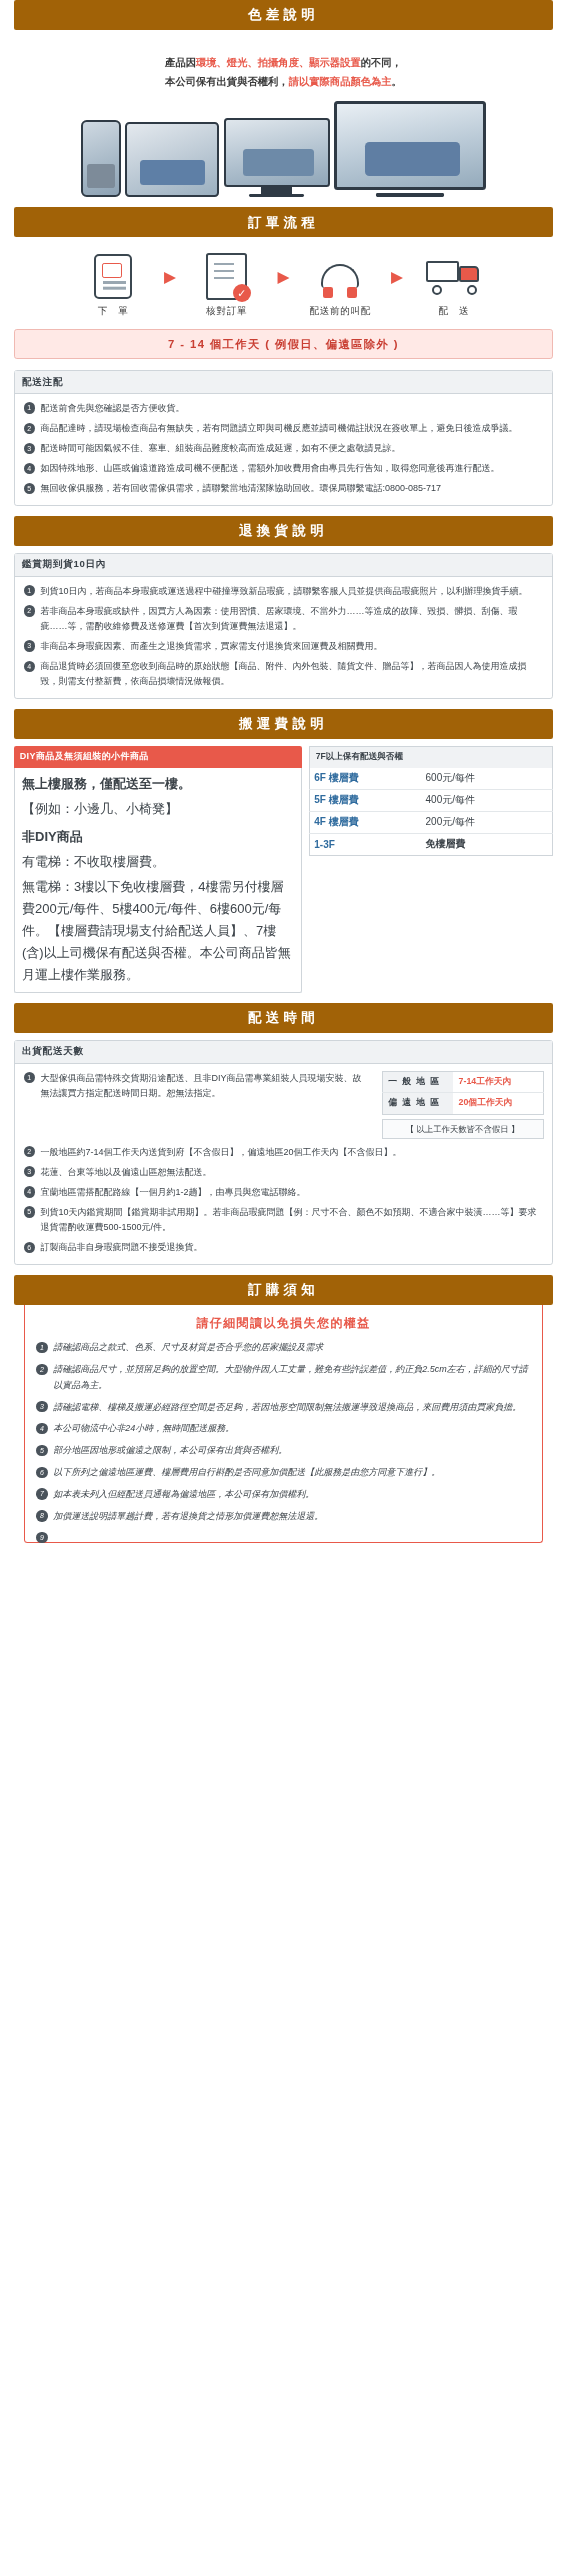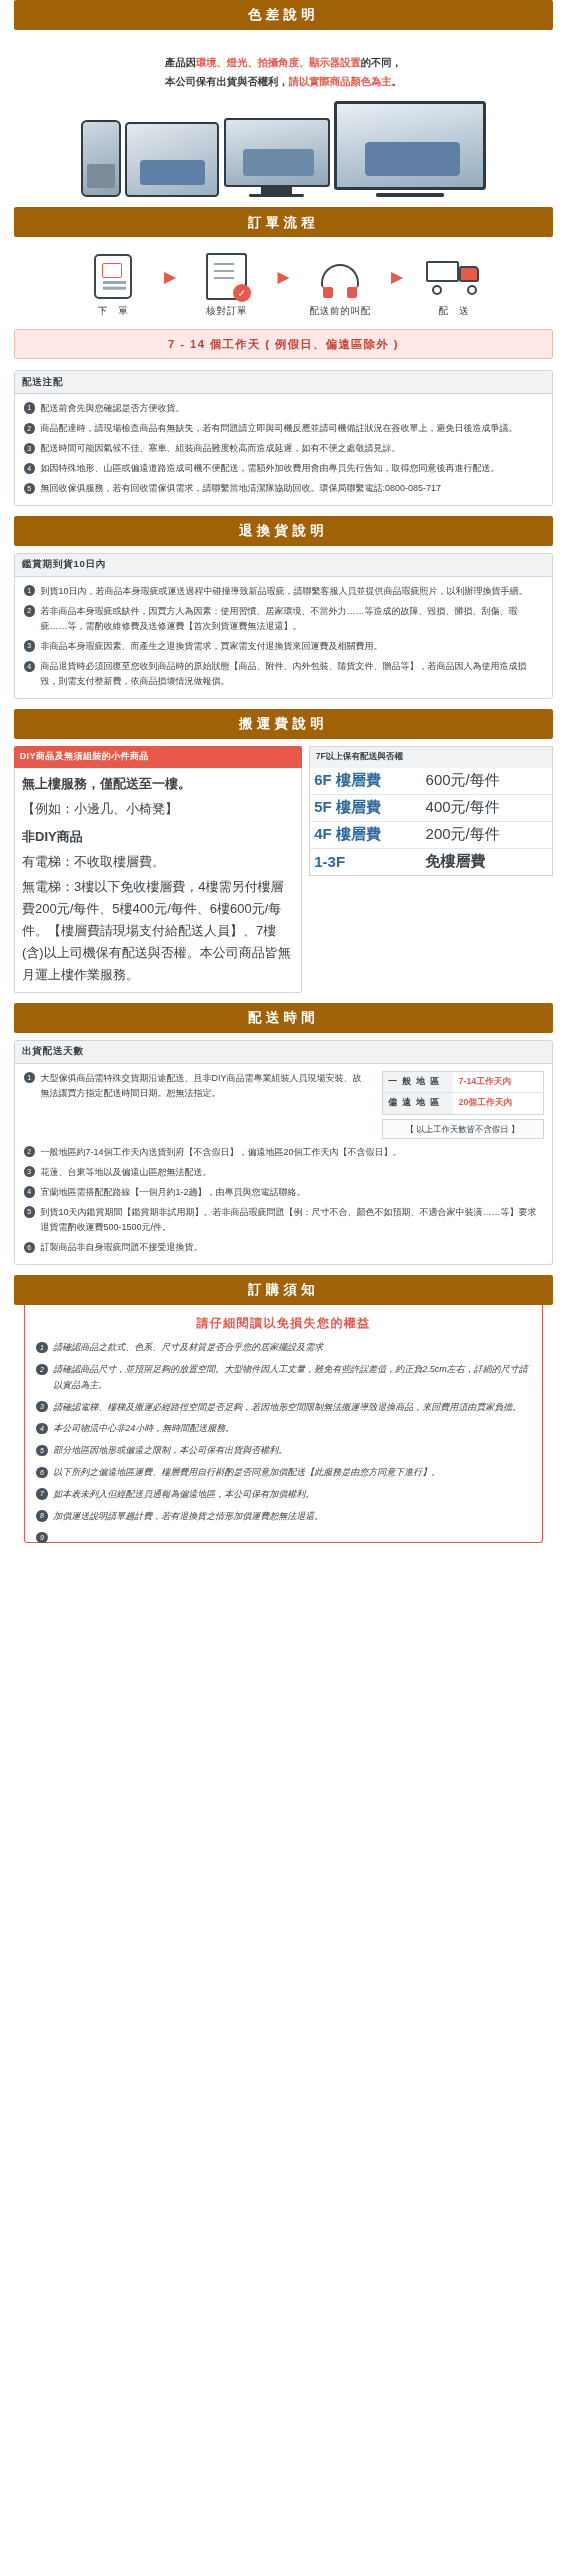--- a/index.html
+++ b/index.html
@@ -175,21 +175,21 @@
   .fee-head {
     background: #e8594a; color:#fff; font-size: 9px; font-weight: bold;
     padding: 4.3px 5.7px; border-radius: 2.1px 2.1px 0 0; letter-spacing: 0.4px;
   }
   .fee-box { border:0.7px solid #cfd5da; border-top:none; border-radius:0 0 2.1px 2.1px; padding:5.7px 7px; }
   .fee-box p { font-size: 13px; line-height: 1.7; color:#3d444a; margin-bottom: 2.8px;}
   .fee-box p:last-child{margin-bottom:0;}
   .fee-sub { font-size:9px; font-weight:bold; color:#3a4249; margin: 5.7px 0 2.8px 0;}
   .floor-table { width:100%; border-collapse: collapse; }
   .floor-table td {
-    font-size: 15px; padding: 3.5px 4.3px; border-bottom: 0.7px solid #e3e7ea; color:#3d444a;margin-left:38px;
+    font-size: 10px; padding: 3.5px 4.3px; border-bottom: 0.7px solid #e3e7ea; color:#3d444a;margin-left:38px;
   }
   .floor-table tr:last-child td { border-bottom: none; }
   .floor-table td.f { width: 46%; color:#2f6b9e; font-weight:bold; }
   .floor-top {
     background:#f0f2f4; font-size:8.6px; font-weight:bold; color:#3a4249;
     padding:4.3px 5.7px; border:0.7px solid #cfd5da; border-bottom:none;
   }
   .floor-free { color:#e8594a; font-weight:bold; }
   .region-table { width:100%; border-collapse:collapse; border:0.7px solid #cfd5da; }
   .region-table td { font-size:8.8px; padding:4.3px 5.7px; border-bottom:0.7px solid #e3e7ea; }

